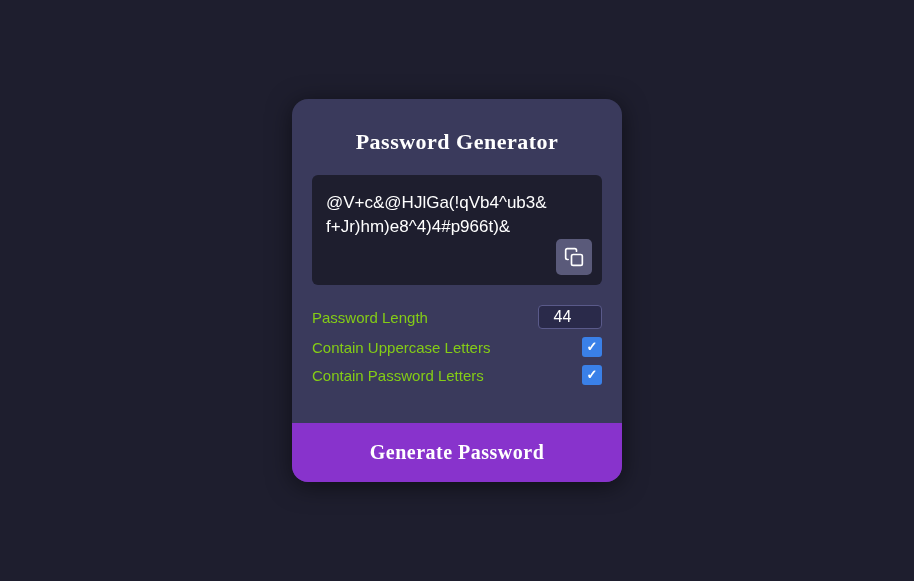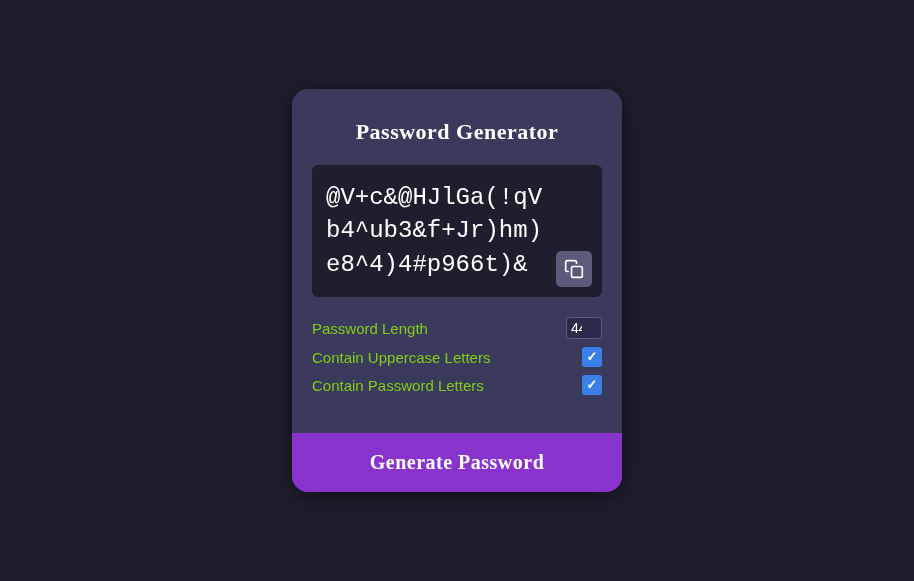--- a/index.html
+++ b/index.html
@@ -41,22 +41,22 @@
       padding: 16px 14px;
       position: relative;
       margin-bottom: 20px;
       min-height: 110px;
       display: flex;
       align-items: flex-start;
     }
 
     .password-text {
       color: #ffffff;
-      font-size: 24px;
-      font-family: Liberation Mono, monospace;
+      font-size: 17px;
+      font-family: Liberation Sans, sans-serif;
       word-break: break-all;
       flex: 1;
       padding-right: 40px;
       line-height: 1.4;
     }
 
     .copy-btn {
       position: absolute;
       right: 10px;
       bottom: 10px;
@@ -88,22 +88,22 @@
     .option-label {
       color: #84cc16;
       font-size: 15px;
       font-family: Liberation Sans, sans-serif;
     }
 
     .length-input {
       background-color: #2a2a4a;
       border: 1px solid #5a5a8a;
       color: #ffffff;
-      font-size: 14px;
-      width: 36px;
+      font-size: 16px;
+      width: 64px;
       text-align: center;
       border-radius: 4px;
       padding: 2px 4px;
       outline: none;
     }
 
     .checkbox-custom {
       width: 20px;
       height: 20px;
       background-color: #3a80e8;

